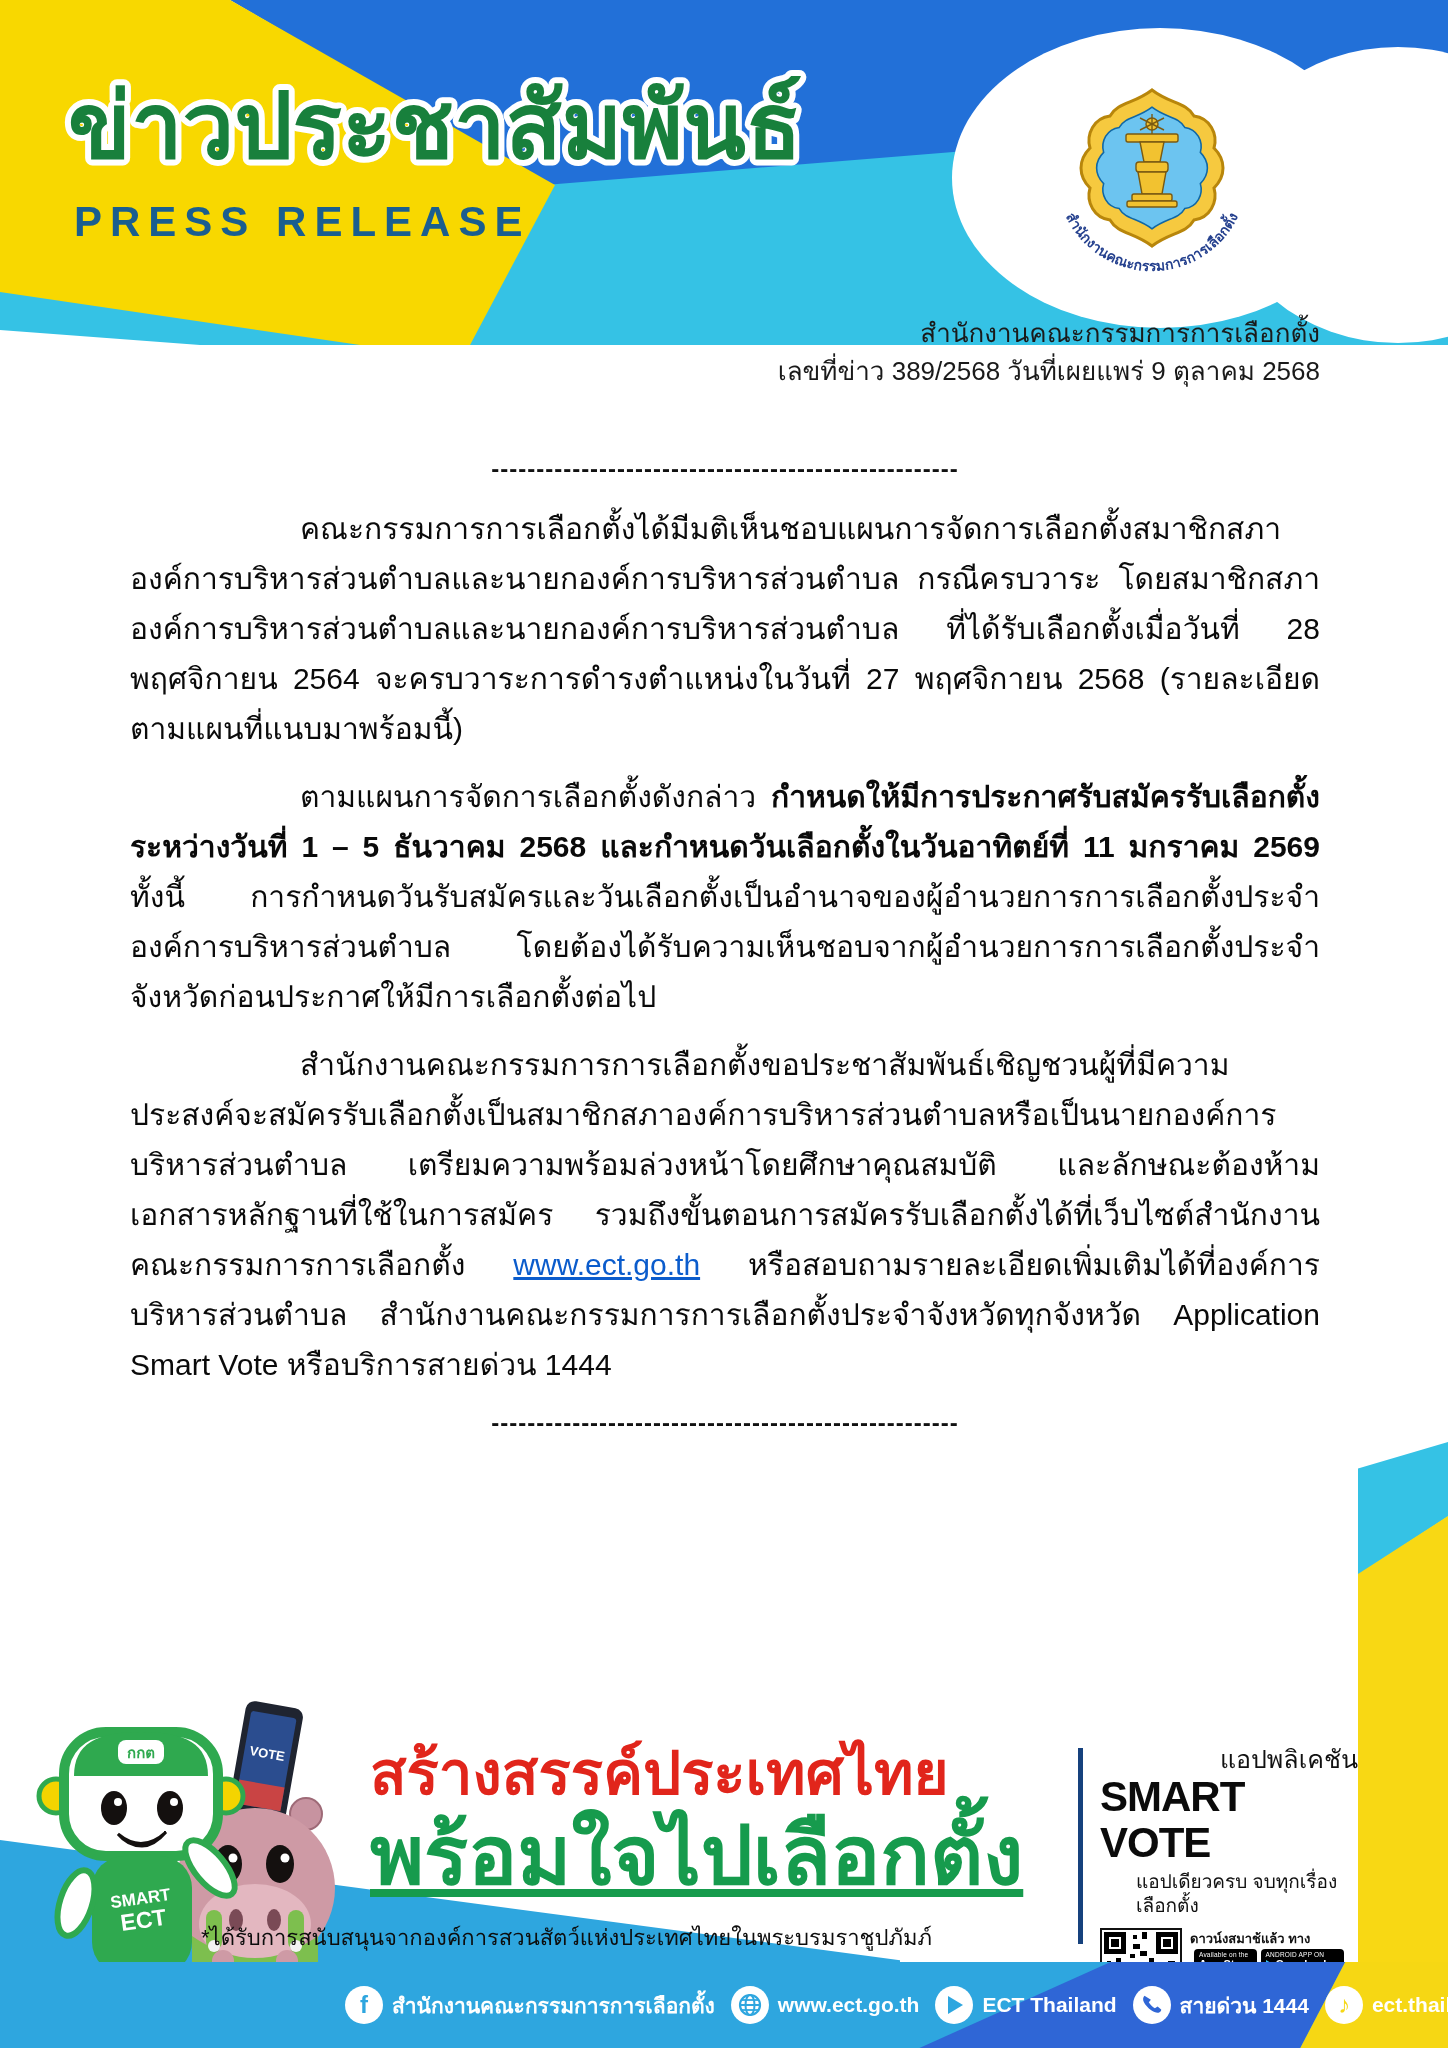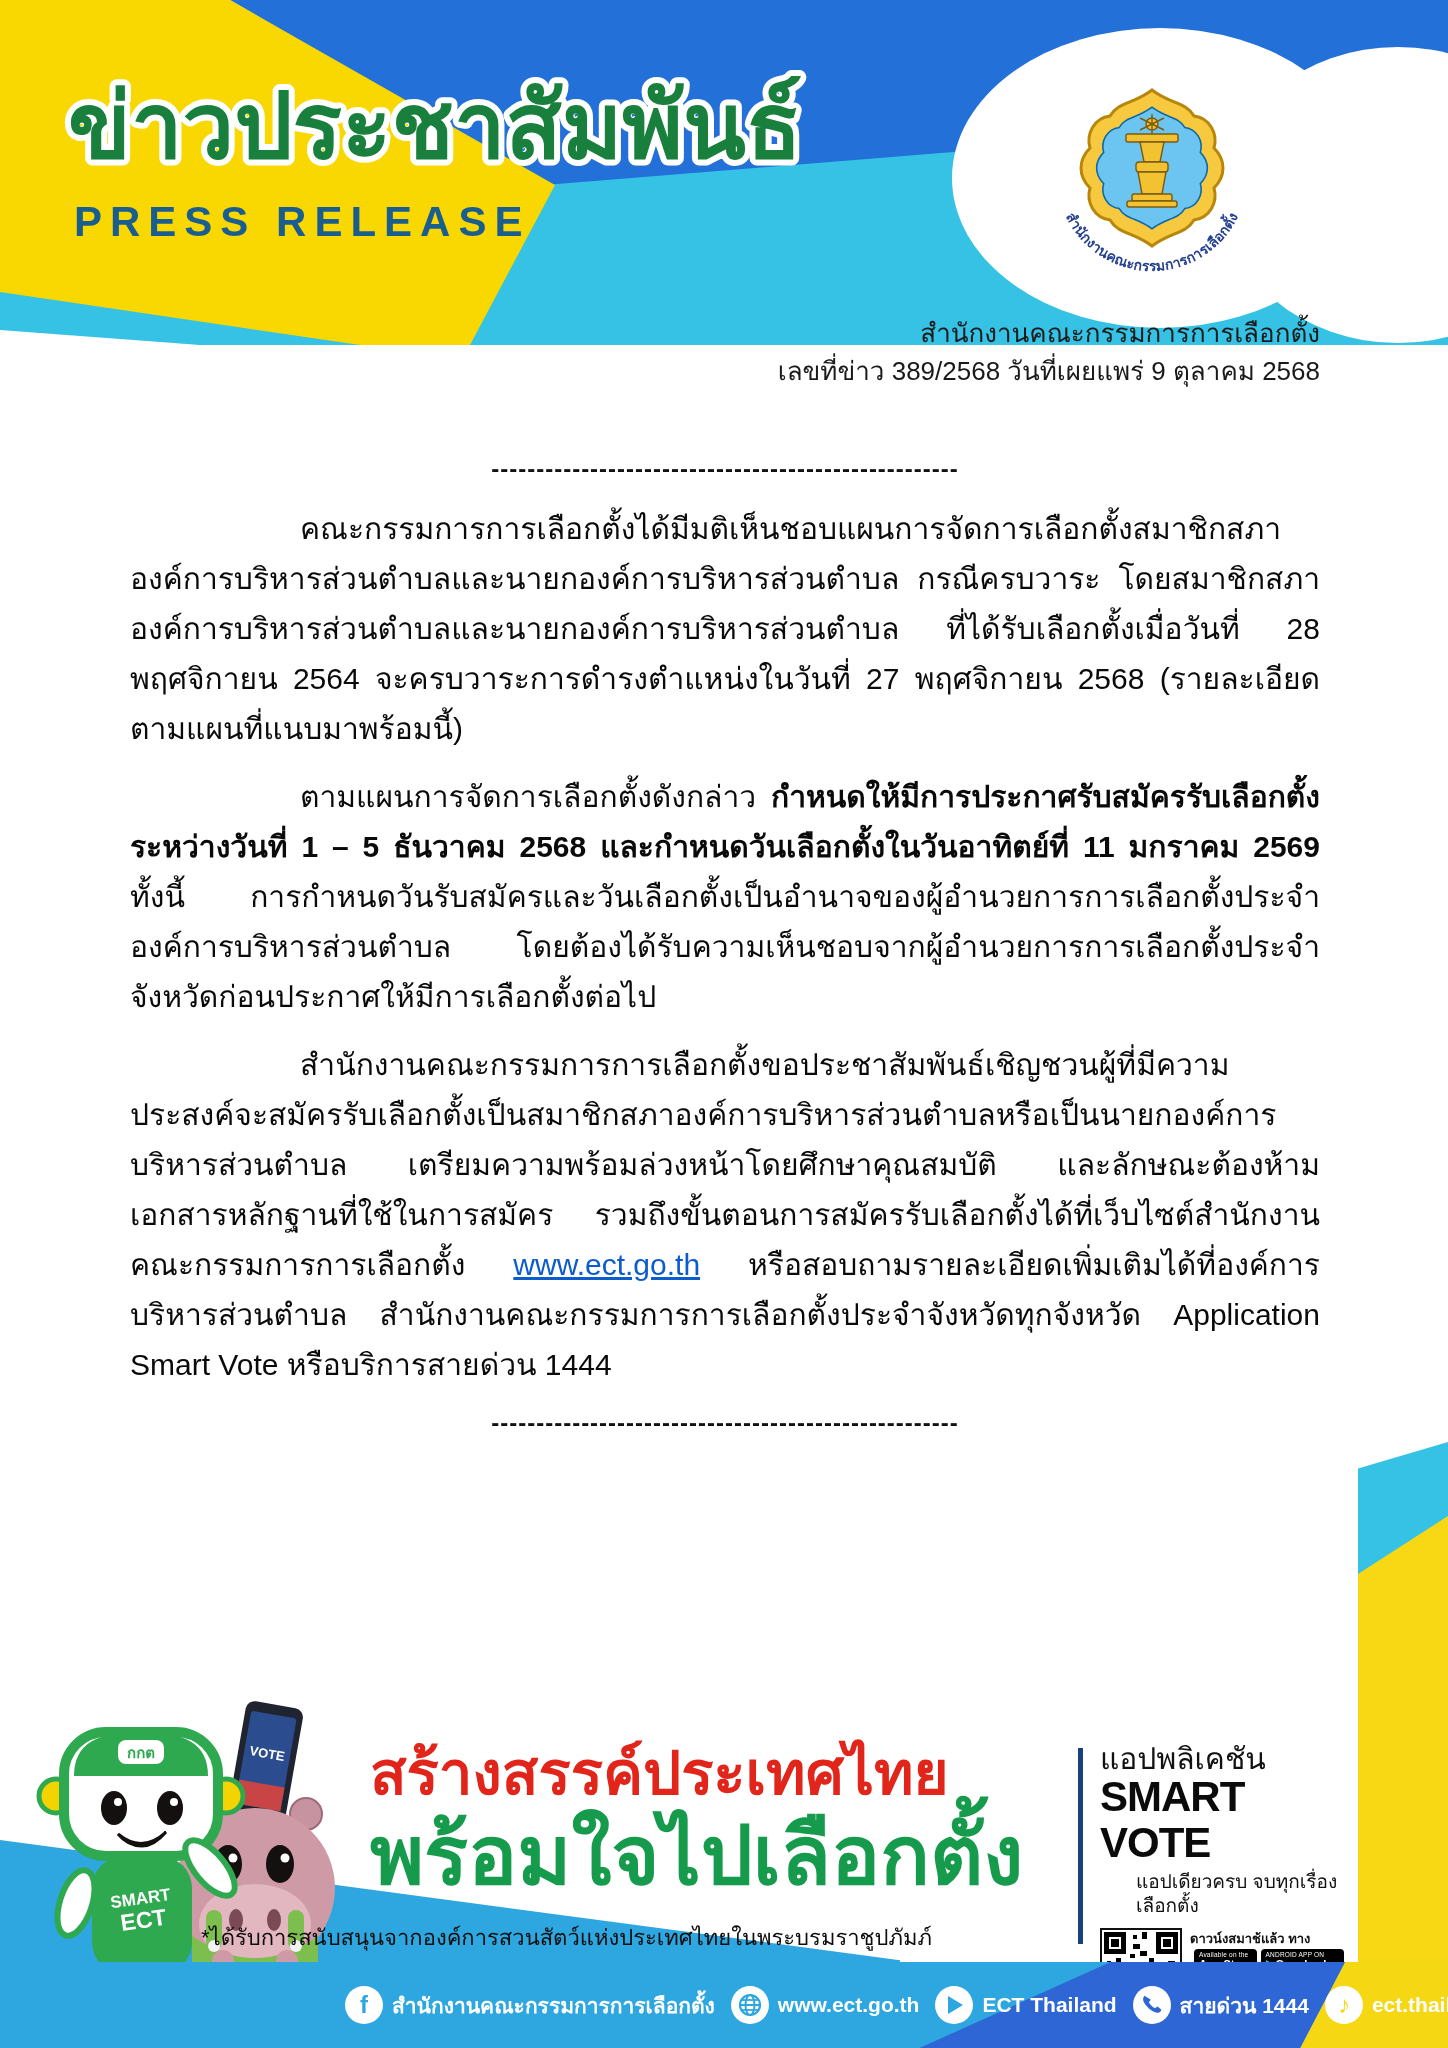--- a/index.html
+++ b/index.html
@@ -23,24 +23,24 @@
   .doc-link{ color:#0b5ccc;text-decoration:underline;cursor:pointer;}
   .closing{ margin-top:4px;}
   
   .strip-cyan{ position:absolute;left:1358px;top:1442px;width:90px;height:133px;background:#35c2e5;
     clip-path:polygon(0 20%,100% 0,100% 56%,0 100%);}
   .strip-yellow{ position:absolute;left:1358px;top:1516px;width:90px;height:447px;background:#f8d814;
     clip-path:polygon(0 13%,100% 0,100% 100%,0 100%);}
   
   .slogan{ position:absolute;left:370px;top:1740px;width:700px;text-align:left;}
   .slogan-1{ font-size:60px;font-weight:bold;color:#e1251b;line-height:68px;}
-  .slogan-2{ font-size:82px;font-weight:bold;color:#169b4d;line-height:92px;margin-top:2px;}
+  .slogan-2{ font-size:82px;font-weight:bold;color:#169b4d;line-height:92px;margin-top:2px;text-decoration:underline;}
   .vdivider{ position:absolute;left:1078px;top:1748px;width:5px;height:196px;background:#16417d;}
   .appblock{ position:absolute;left:1100px;top:1744px;width:258px;}
-  .app-label{ font-size:30px;color:#111;line-height:30px;}
+  .app-label{ font-size:25px;color:#111;line-height:30px;text-align:right;}
   .app-name{ font-size:42px;font-weight:bold;letter-spacing:-1px;color:#0b0b0b;line-height:46px;}
   .app-tagline{ font-size:19px;color:#111;margin-top:4px;line-height:24px;margin-left:36px;}
   .app-row{ display:flex;margin-top:10px;gap:8px;align-items:flex-start;}
   .qr{ width:78px;height:78px;background:#fff;border:2px solid #111;flex:0 0 auto;}
   .app-col{ flex:1;}
   .dl-text{ font-size:13px;font-weight:bold;color:#111;display:inline-block;vertical-align:middle;}
   .badges{ display:inline-flex;gap:4px;vertical-align:middle;margin-left:4px;}
   .badge{ background:#000;color:#fff;border-radius:4px;padding:2px 5px;line-height:1;display:inline-flex;flex-direction:column;justify-content:center;height:20px;cursor:pointer;}
   .badge .small{ font-size:6.5px;letter-spacing:.2px;}
   .badge .big{ font-size:11px;font-weight:bold;}

